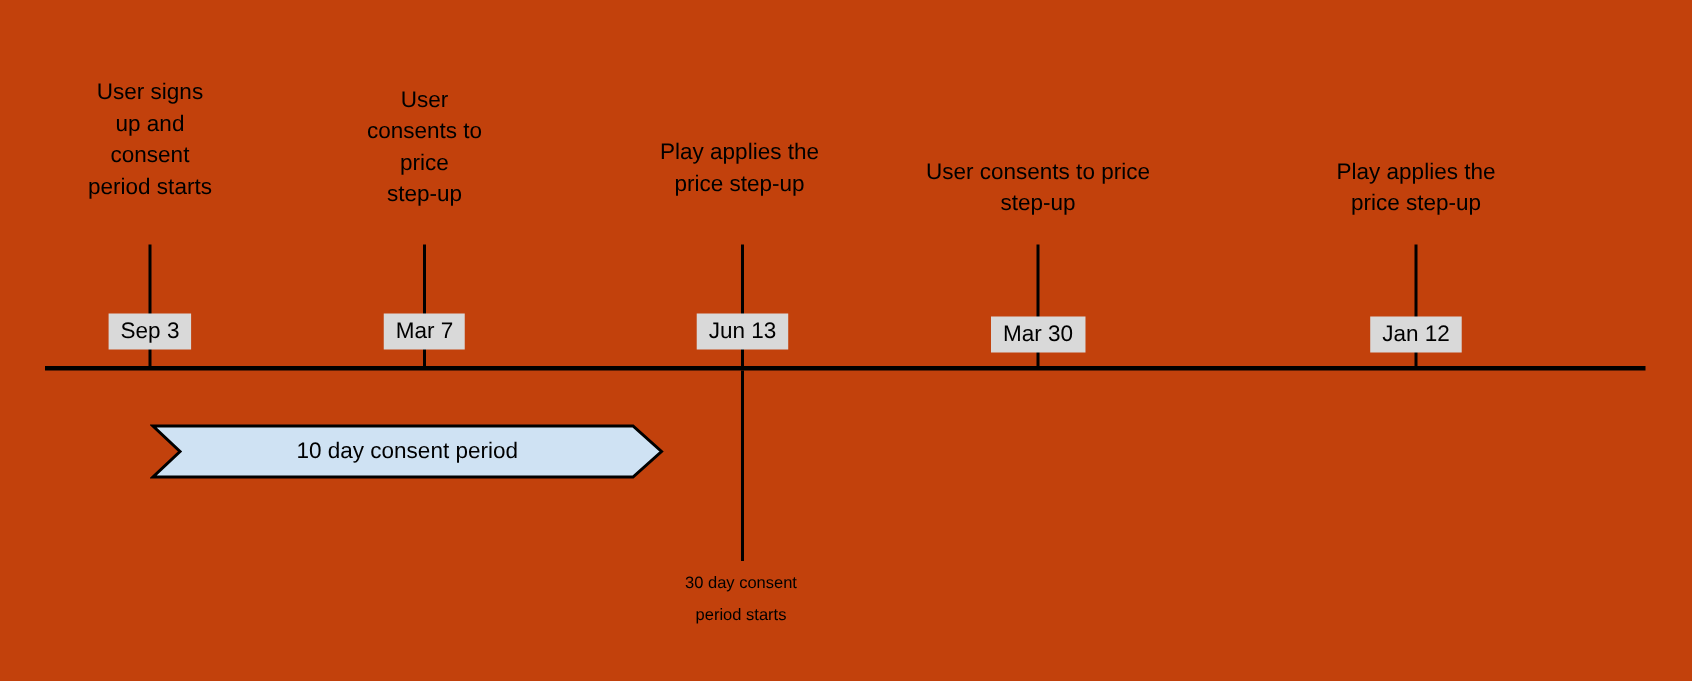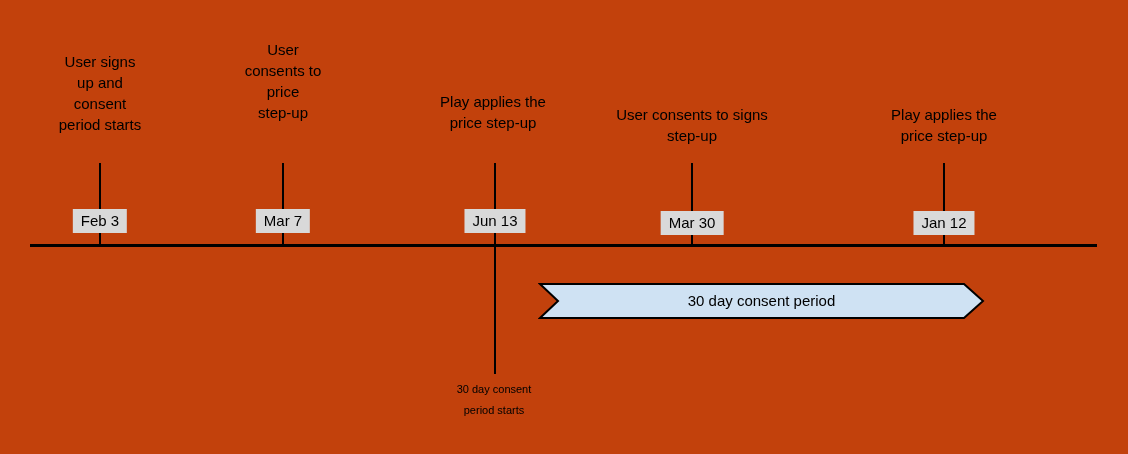--- a/index.html
+++ b/index.html
@@ -57,48 +57,48 @@
 
 <div id="canvas">
 
   <div class="axis" style="left:30px;top:244px;width:1067px;"></div>
 
   <div class="event-label" style="left:100px;top:51px;width:130px;">User signs
 up and
 consent
 period starts</div>
   <div class="tick" style="left:99px;top:163px;height:82px;"></div>
-  <div class="date-badge" style="left:100px;top:209px;">Feb 3</div>
+  <div class="date-badge" style="left:100px;top:209px;">Sep 3</div>
 
-  <div class="event-label" style="left:283px;top:39px;width:130px;">User
+  <div class="event-label" style="left:283px;top:56px;width:130px;">User
 consents to
 price
 step-up</div>
   <div class="tick" style="left:282px;top:163px;height:82px;"></div>
   <div class="date-badge" style="left:283px;top:209px;">Mar 7</div>
 
   <div class="event-label" style="left:493px;top:91px;width:170px;">Play applies the
 price step-up</div>
   <div class="tick" style="left:494px;top:163px;height:82px;"></div>
   <div class="date-badge" style="left:495px;top:209px;">Jun 13</div>
   <div class="tick" style="left:494px;top:247px;height:127px;"></div>
   <div class="below-note" style="left:494px;top:379px;width:180px;">30 day consent
 period starts</div>
 
-  <div class="event-label" style="left:692px;top:104px;width:220px;">User consents to signs
+  <div class="event-label" style="left:692px;top:104px;width:220px;">User consents to price
 step-up</div>
   <div class="tick" style="left:691px;top:163px;height:82px;"></div>
   <div class="date-badge" style="left:692px;top:211px;">Mar 30</div>
 
   <div class="event-label" style="left:944px;top:104px;width:180px;">Play applies the
 price step-up</div>
   <div class="tick" style="left:943px;top:163px;height:82px;"></div>
   <div class="date-badge" style="left:944px;top:211px;">Jan 12</div>
 
+  <div class="period-arrow" style="left:100px;top:282px;width:343px;">
+    <svg width="343" height="38" viewBox="0 0 343 38">
+      <polygon points="2,2 322,2 341,19 322,36 2,36 20,19" stroke-width="2" stroke-linejoin="miter" fill="#cfe2f3" stroke="#000000"></polygon>
+    </svg>
+    <div class="arrow-text">10 day consent period</div>
+  </div>
 
-  <div class="period-arrow" style="left:538px;top:282px;width:447px;">
-    <svg width="447" height="38" viewBox="0 0 447 38">
-      <polygon points="2,2 426,2 445,19 426,36 2,36 20,19" stroke-width="2" stroke-linejoin="miter" fill="#cfe2f3" stroke="#000000"></polygon>
-    </svg>
-    <div class="arrow-text">30 day consent period</div>
-  </div>
 
 </div>
 
 </body></html>

